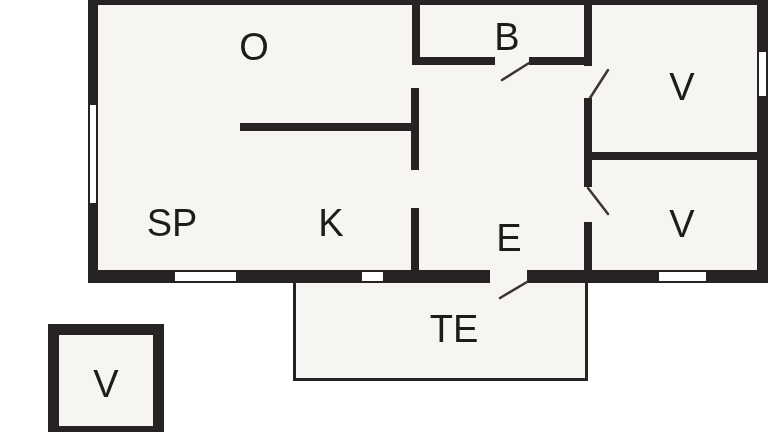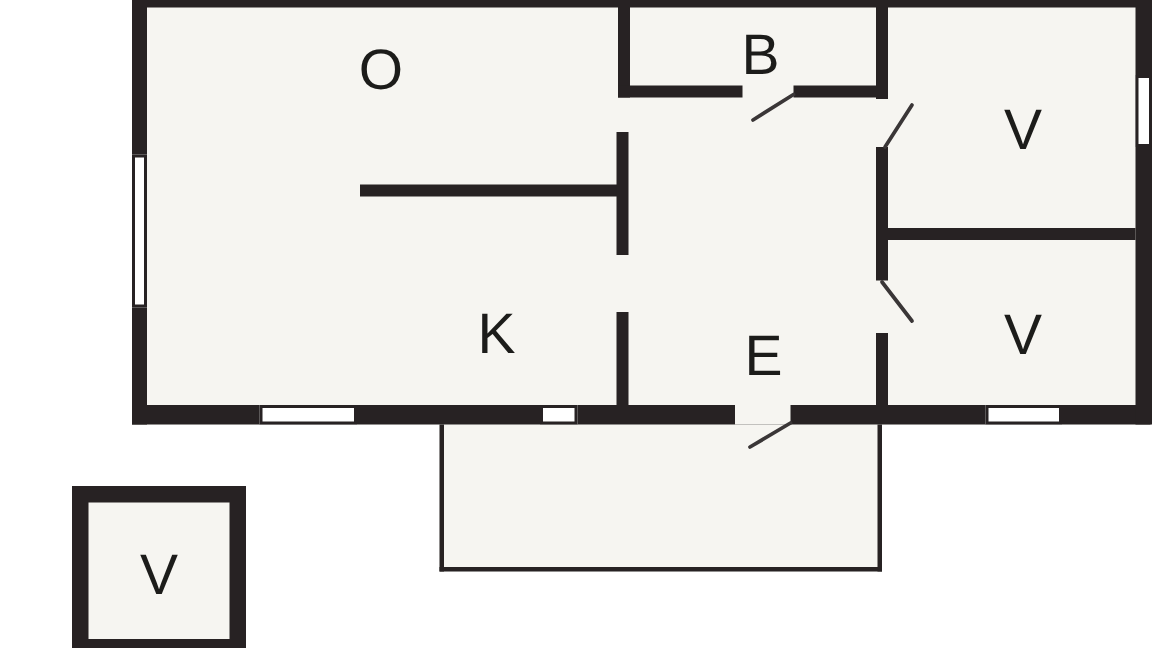--- a/index.html
+++ b/index.html
@@ -79,17 +79,19 @@
     <line x1="529" y1="63" x2="502" y2="80"></line>
     <line x1="590" y1="98" x2="608" y2="70"></line>
     <line x1="588" y1="188" x2="608" y2="214"></line>
     <line x1="527" y1="282" x2="500" y2="298"></line>
   </svg>
 
   <div class="lbl" style="left:254px;top:47px">O</div>
   <div class="lbl" style="left:507px;top:37px">B</div>
   <div class="lbl" style="left:682px;top:87px">V</div>
   <div class="lbl" style="left:682px;top:224px">V</div>
+  <div class="lbl" style="left:172px;top:223px">SP</div>
   <div class="lbl" style="left:331px;top:223px">K</div>
   <div class="lbl" style="left:509px;top:238px">E</div>
+  <div class="lbl" style="left:454px;top:329px">TE</div>
   <div class="lbl" style="left:106px;top:384px">V</div>
 
 </div>
 
 </body></html>

